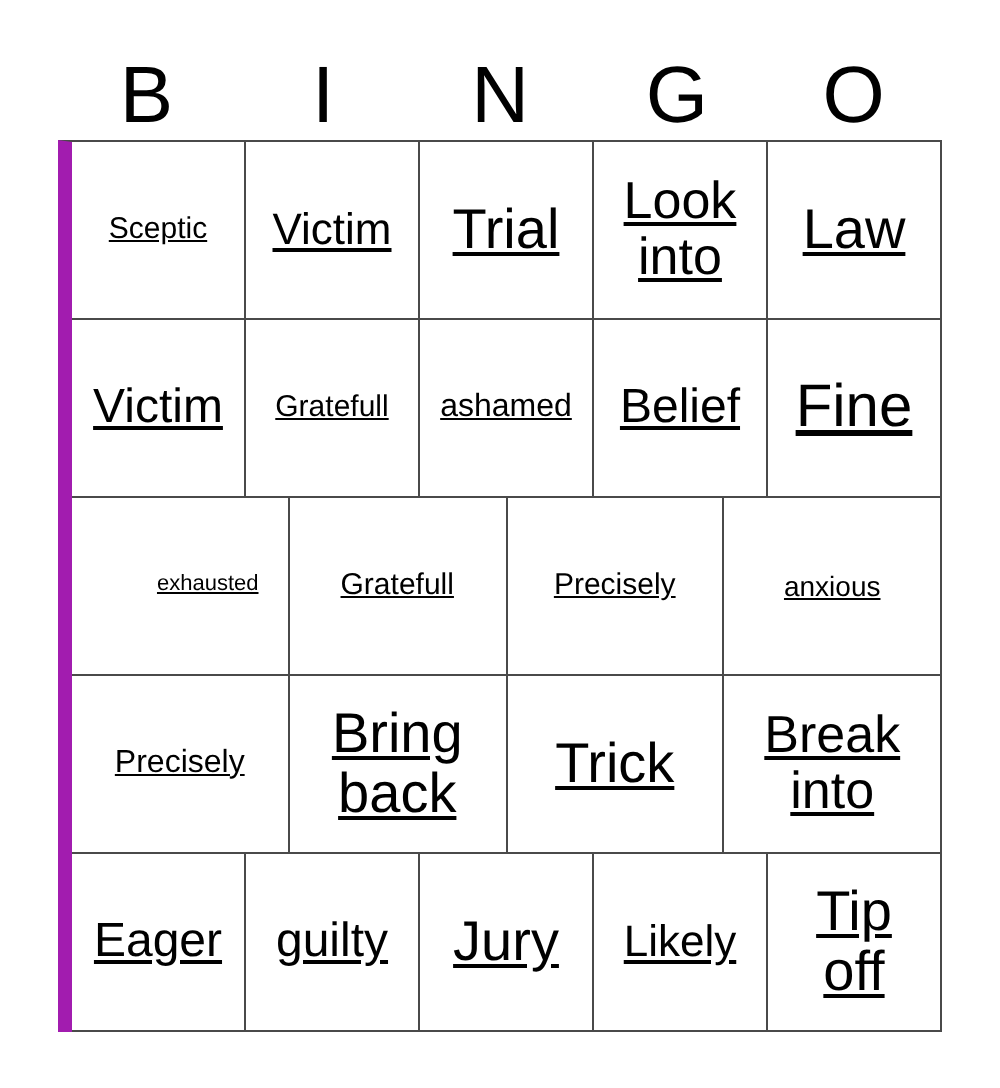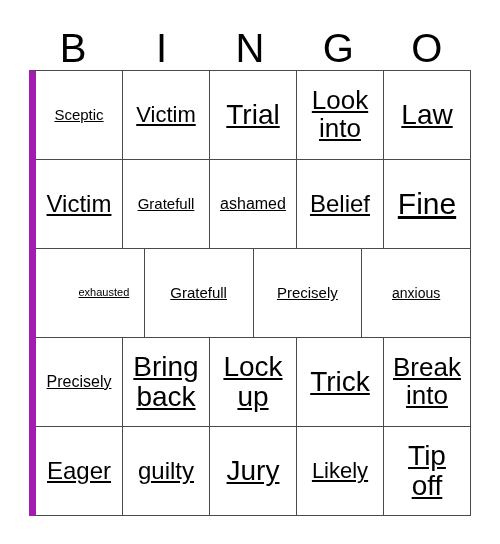--- a/index.html
+++ b/index.html
@@ -154,24 +154,20 @@
 
     <div class="grid-row">
       <div class="cell">
           <span class="cell-text fs-sm">Precisely</span>
         </div>
       <div class="cell">
           <span class="cell-text fs-4xl">Bring
 back</span>
         </div>
       <div class="cell">
-          <span class="cell-text fs-4xl">Lock
-up</span>
-        </div>
-      <div class="cell">
           <span class="cell-text fs-4xl">Trick</span>
         </div>
       <div class="cell">
           <span class="cell-text fs-3xl">Break
 into</span>
         </div>
     </div>
 
     <div class="grid-row">
       <div class="cell">

